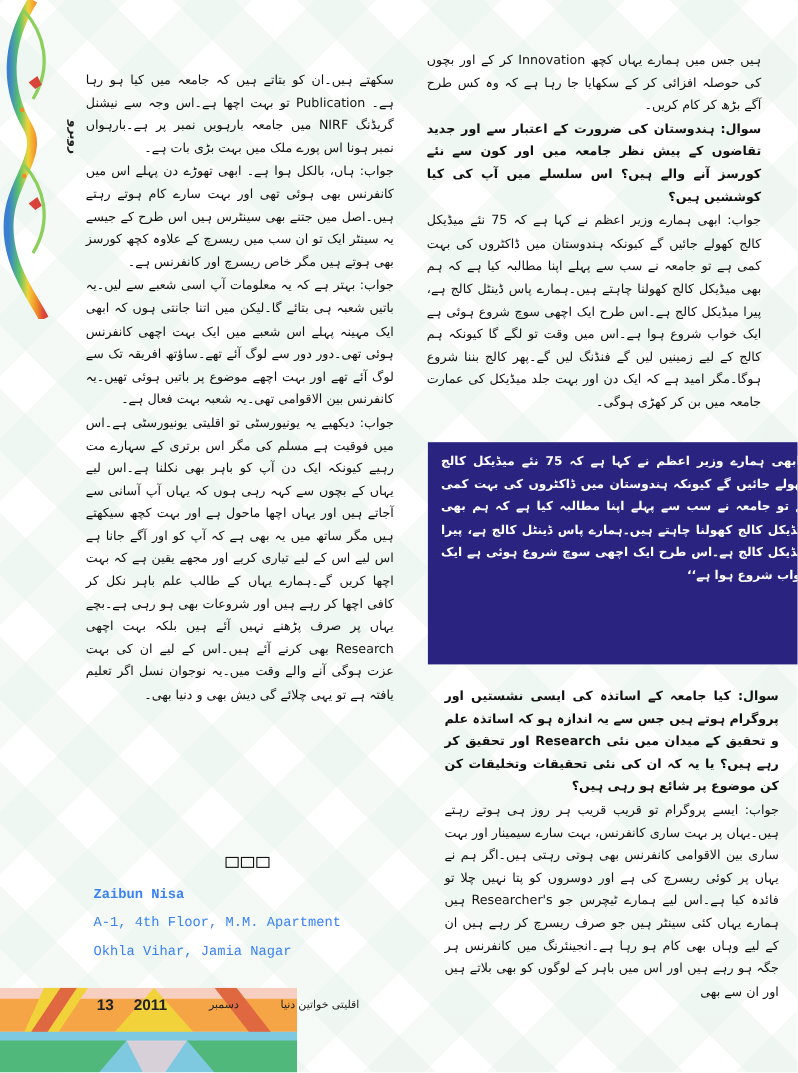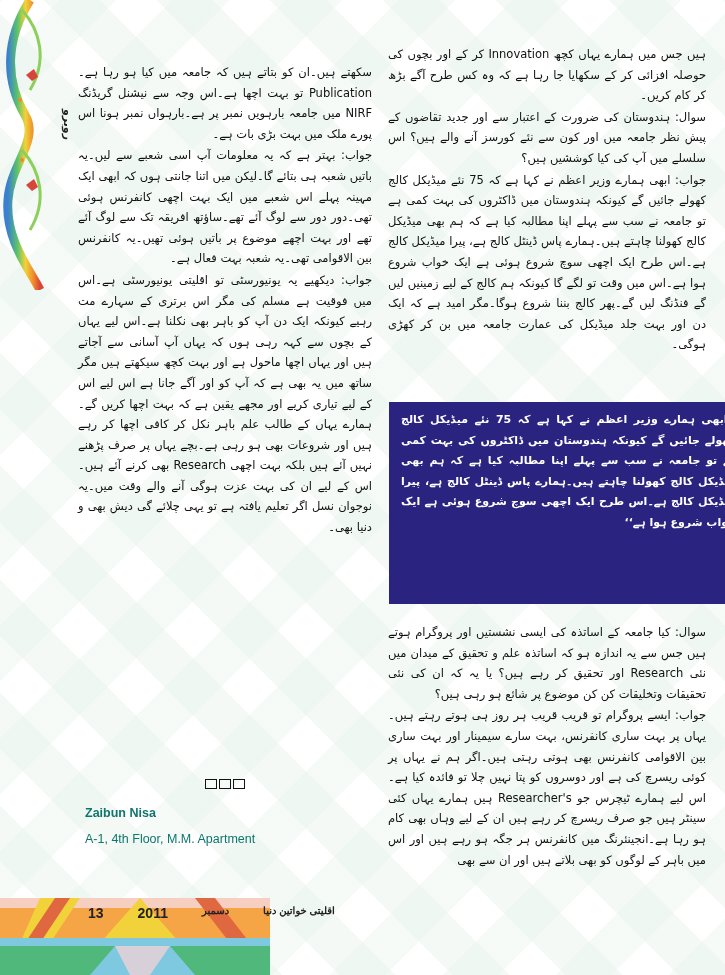--- a/index.html
+++ b/index.html
@@ -6,31 +6,31 @@
   body{width:725px;height:975px;position:relative;overflow:hidden;background:#ffffff;font-family:"DejaVu Sans",sans-serif;}
   .bg{position:absolute;inset:0;background:
       repeating-linear-gradient(45deg, rgba(200,225,210,0.35) 0 40px, rgba(255,255,255,0) 40px 80px),
       repeating-linear-gradient(-45deg, rgba(200,225,210,0.30) 0 40px, rgba(255,255,255,0) 40px 80px);
       opacity:0.55;}
   .ornament{position:absolute;left:0;top:0;width:55px;height:290px;}
   .side-label{position:absolute;left:58px;top:100px;width:16px;height:40px;writing-mode:vertical-rl;font-size:11px;font-weight:bold;color:#222;direction:rtl;}
   .col{position:absolute;direction:rtl;text-align:justify;color:#111;font-family:"DejaVu Sans",sans-serif;font-size:11.5px;line-height:20.6px;}
   .col-left{left:78px;top:62px;width:298px;}
   .col-right{left:388px;top:44px;width:322px;}
-  .col p{margin:0 4px 1px 0;}
-  .q{font-weight:normal;}
+  .col p{margin:0 18px 1px 0;}
+  .q{font-weight:bold;}
   .quote-box{position:absolute;left:389px;top:402px;width:359px;height:202px;background:#2a2480;color:#fff;direction:rtl;text-align:justify;font-weight:bold;font-size:11px;line-height:20.5px;padding:8px 12px;box-sizing:border-box;}
-  .col-right2{left:388px;top:622px;width:322px;}
+  .col-right2{left:404px;top:622px;width:322px;}
   .end-mark{position:absolute;left:205px;top:779px;display:flex;gap:2px;}
   .end-mark span{display:inline-block;width:10px;height:8px;border:1.5px solid #111;}
-  .author{position:absolute;left:85px;top:800px;font-family:Liberation Sans, sans-serif;font-size:12.5px;color:#0f766e;line-height:26px;}
+  .author{position:absolute;left:85px;top:800px;font-family:Liberation Mono, monospace;font-size:12.5px;color:#3b82f6;line-height:26px;}
   .author .name{font-weight:bold;}
   .footer-band{position:absolute;left:0;top:898px;width:270px;height:77px;overflow:hidden;}
-  .footer-text{position:absolute;left:88px;top:905px;display:flex;align-items:flex-start;gap:34px;font-family:"Liberation Sans",sans-serif;font-weight:bold;font-size:14px;color:#222;}
-  .footer-text .urdu{font-size:10px;font-weight:bold;}
+  .footer-text{position:absolute;left:88px;top:905px;display:flex;align-items:center;gap:18px;font-family:"Liberation Sans",sans-serif;font-weight:bold;font-size:14px;color:#222;}
+  .footer-text .urdu{font-size:10px;font-weight:normal;margin-left:20px;}
 </style>
 </head>
 <body>
 
 <div class="bg"></div>
 
 <svg class="ornament" viewBox="0 0 55 290">
   <defs>
     <linearGradient id="rb" x1="0" y1="0" x2="1" y2="0">
       <stop offset="0" stop-color="#3a7fd0"></stop>
@@ -46,33 +46,35 @@
   <path d="M26 75 l8 -6 l4 8 l-6 4z" fill="#d8433a"></path>
   <path d="M26 185 l8 -6 l4 8 l-6 4z" fill="#d8433a"></path>
   <circle cx="20" cy="100" r="2" fill="#f08a2a"></circle>
   <circle cx="22" cy="160" r="2" fill="#f08a2a"></circle>
 </svg>
 
 <div class="side-label">روبرو</div>
 
 <div class="col col-left">
   <p>سکھتے ہیں۔ان کو بتاتے ہیں کہ جامعہ میں کیا ہو رہا ہے۔ Publication تو بہت اچھا ہے۔اس وجہ سے نیشنل گریڈنگ NIRF میں جامعہ بارہویں نمبر پر ہے۔بارہواں نمبر ہونا اس پورے ملک میں بہت بڑی بات ہے۔</p>
+  <p>جواب: ہاں، بالکل ہوا ہے۔ ابھی تھوڑے دن پہلے اس میں کانفرنس بھی ہوئی تھی اور بہت سارے کام ہوتے رہتے ہیں۔اصل میں جتنے بھی سینٹرس ہیں اس طرح کے جیسے یہ سینٹر ایک تو ان سب میں ریسرچ کے علاوہ کچھ کورسز بھی ہوتے ہیں مگر خاص ریسرچ اور کانفرنس ہے۔</p>
   <p>جواب: بہتر ہے کہ یہ معلومات آپ اسی شعبے سے لیں۔یہ باتیں شعبہ ہی بتائے گا۔لیکن میں اتنا جانتی ہوں کہ ابھی ایک مہینہ پہلے اس شعبے میں ایک بہت اچھی کانفرنس ہوئی تھی۔دور دور سے لوگ آئے تھے۔ساؤتھ افریقہ تک سے لوگ آئے تھے اور بہت اچھے موضوع پر باتیں ہوئی تھیں۔یہ کانفرنس بین الاقوامی تھی۔یہ شعبہ بہت فعال ہے۔</p>
   <p>جواب: دیکھیے یہ یونیورسٹی تو اقلیتی یونیورسٹی ہے۔اس میں فوقیت ہے مسلم کی مگر اس برتری کے سہارے مت رہیے کیونکہ ایک دن آپ کو باہر بھی نکلنا ہے۔اس لیے یہاں کے بچوں سے کہہ رہی ہوں کہ یہاں آپ آسانی سے آجاتے ہیں اور یہاں اچھا ماحول ہے اور بہت کچھ سیکھتے ہیں مگر ساتھ میں یہ بھی ہے کہ آپ کو اور آگے جانا ہے اس لیے اس کے لیے تیاری کریے اور مجھے یقین ہے کہ بہت اچھا کریں گے۔ہمارے یہاں کے طالب علم باہر نکل کر کافی اچھا کر رہے ہیں اور شروعات بھی ہو رہی ہے۔بچے یہاں پر صرف پڑھنے نہیں آئے ہیں بلکہ بہت اچھی Research بھی کرنے آئے ہیں۔اس کے لیے ان کی بہت عزت ہوگی آنے والے وقت میں۔یہ نوجوان نسل اگر تعلیم یافتہ ہے تو یہی چلائے گی دیش بھی و دنیا بھی۔</p>
 </div>
 
 <div class="end-mark">
   <span></span>
   <span></span>
   <span></span>
 </div>
 
 <div class="author">
   <div class="name">Zaibun  Nisa</div>
   <div>A-1, 4th Floor, M.M. Apartment</div>
+  <div>Okhla Vihar, Jamia Nagar</div>
 </div>
 
 <div class="col col-right">
   <p>ہیں جس میں ہمارے یہاں کچھ Innovation کر کے اور بچوں کی حوصلہ افزائی کر کے سکھایا جا رہا ہے کہ وہ کس طرح آگے بڑھ کر کام کریں۔</p>
   <p class="q">سوال: ہندوستان کی ضرورت کے اعتبار سے اور جدید تقاضوں کے پیش نظر جامعہ میں اور کون سے نئے کورسز آنے والے ہیں؟ اس سلسلے میں آپ کی کیا کوششیں ہیں؟</p>
   <p>جواب: ابھی ہمارے وزیر اعظم نے کہا ہے کہ 75 نئے میڈیکل کالج کھولے جائیں گے کیونکہ ہندوستان میں ڈاکٹروں کی بہت کمی ہے تو جامعہ نے سب سے پہلے اپنا مطالبہ کیا ہے کہ ہم بھی میڈیکل کالج کھولنا چاہتے ہیں۔ہمارے پاس ڈینٹل کالج ہے، پیرا میڈیکل کالج ہے۔اس طرح ایک اچھی سوچ شروع ہوئی ہے ایک خواب شروع ہوا ہے۔اس میں وقت تو لگے گا کیونکہ ہم کالج کے لیے زمینیں لیں گے فنڈنگ لیں گے۔پھر کالج بننا شروع ہوگا۔مگر امید ہے کہ ایک دن اور بہت جلد میڈیکل کی عمارت جامعہ میں بن کر کھڑی ہوگی۔</p>
 </div>
 
 <div class="quote-box">’’ابھی ہمارے وزیر اعظم نے کہا ہے کہ 75 نئے میڈیکل کالج کھولے جائیں گے کیونکہ ہندوستان میں ڈاکٹروں کی بہت کمی ہے تو جامعہ نے سب سے پہلے اپنا مطالبہ کیا ہے کہ ہم بھی میڈیکل کالج کھولنا چاہتے ہیں۔ہمارے پاس ڈینٹل کالج ہے، پیرا میڈیکل کالج ہے۔اس طرح ایک اچھی سوچ شروع ہوئی ہے ایک خواب شروع ہوا ہے‘‘</div>
 

